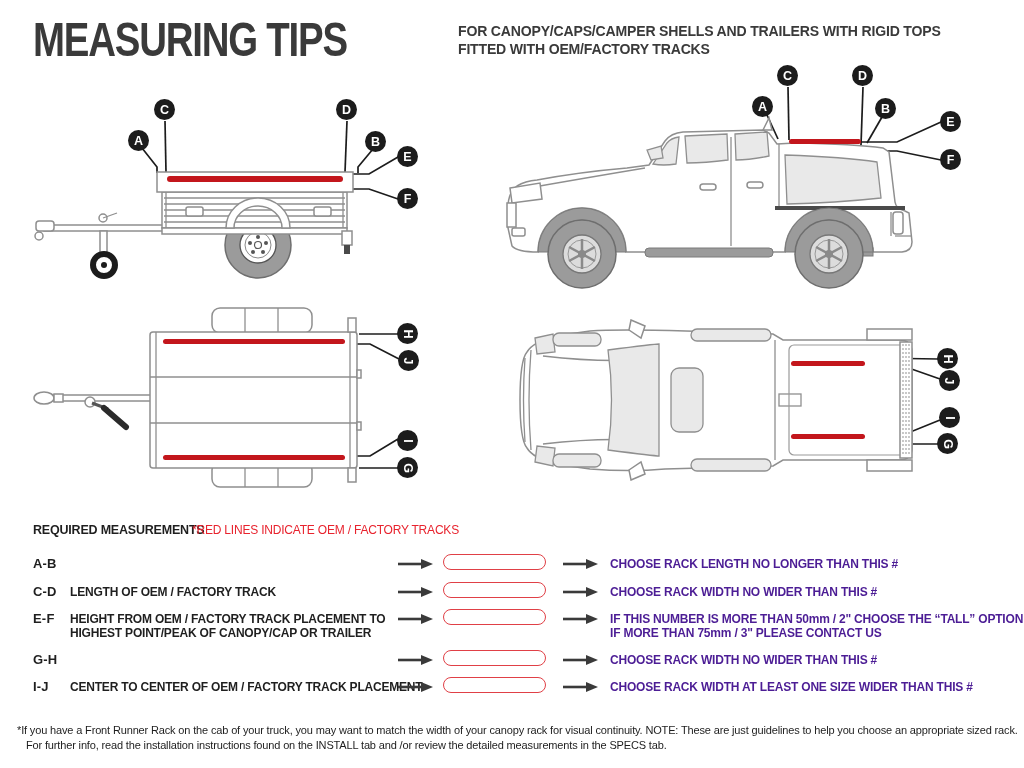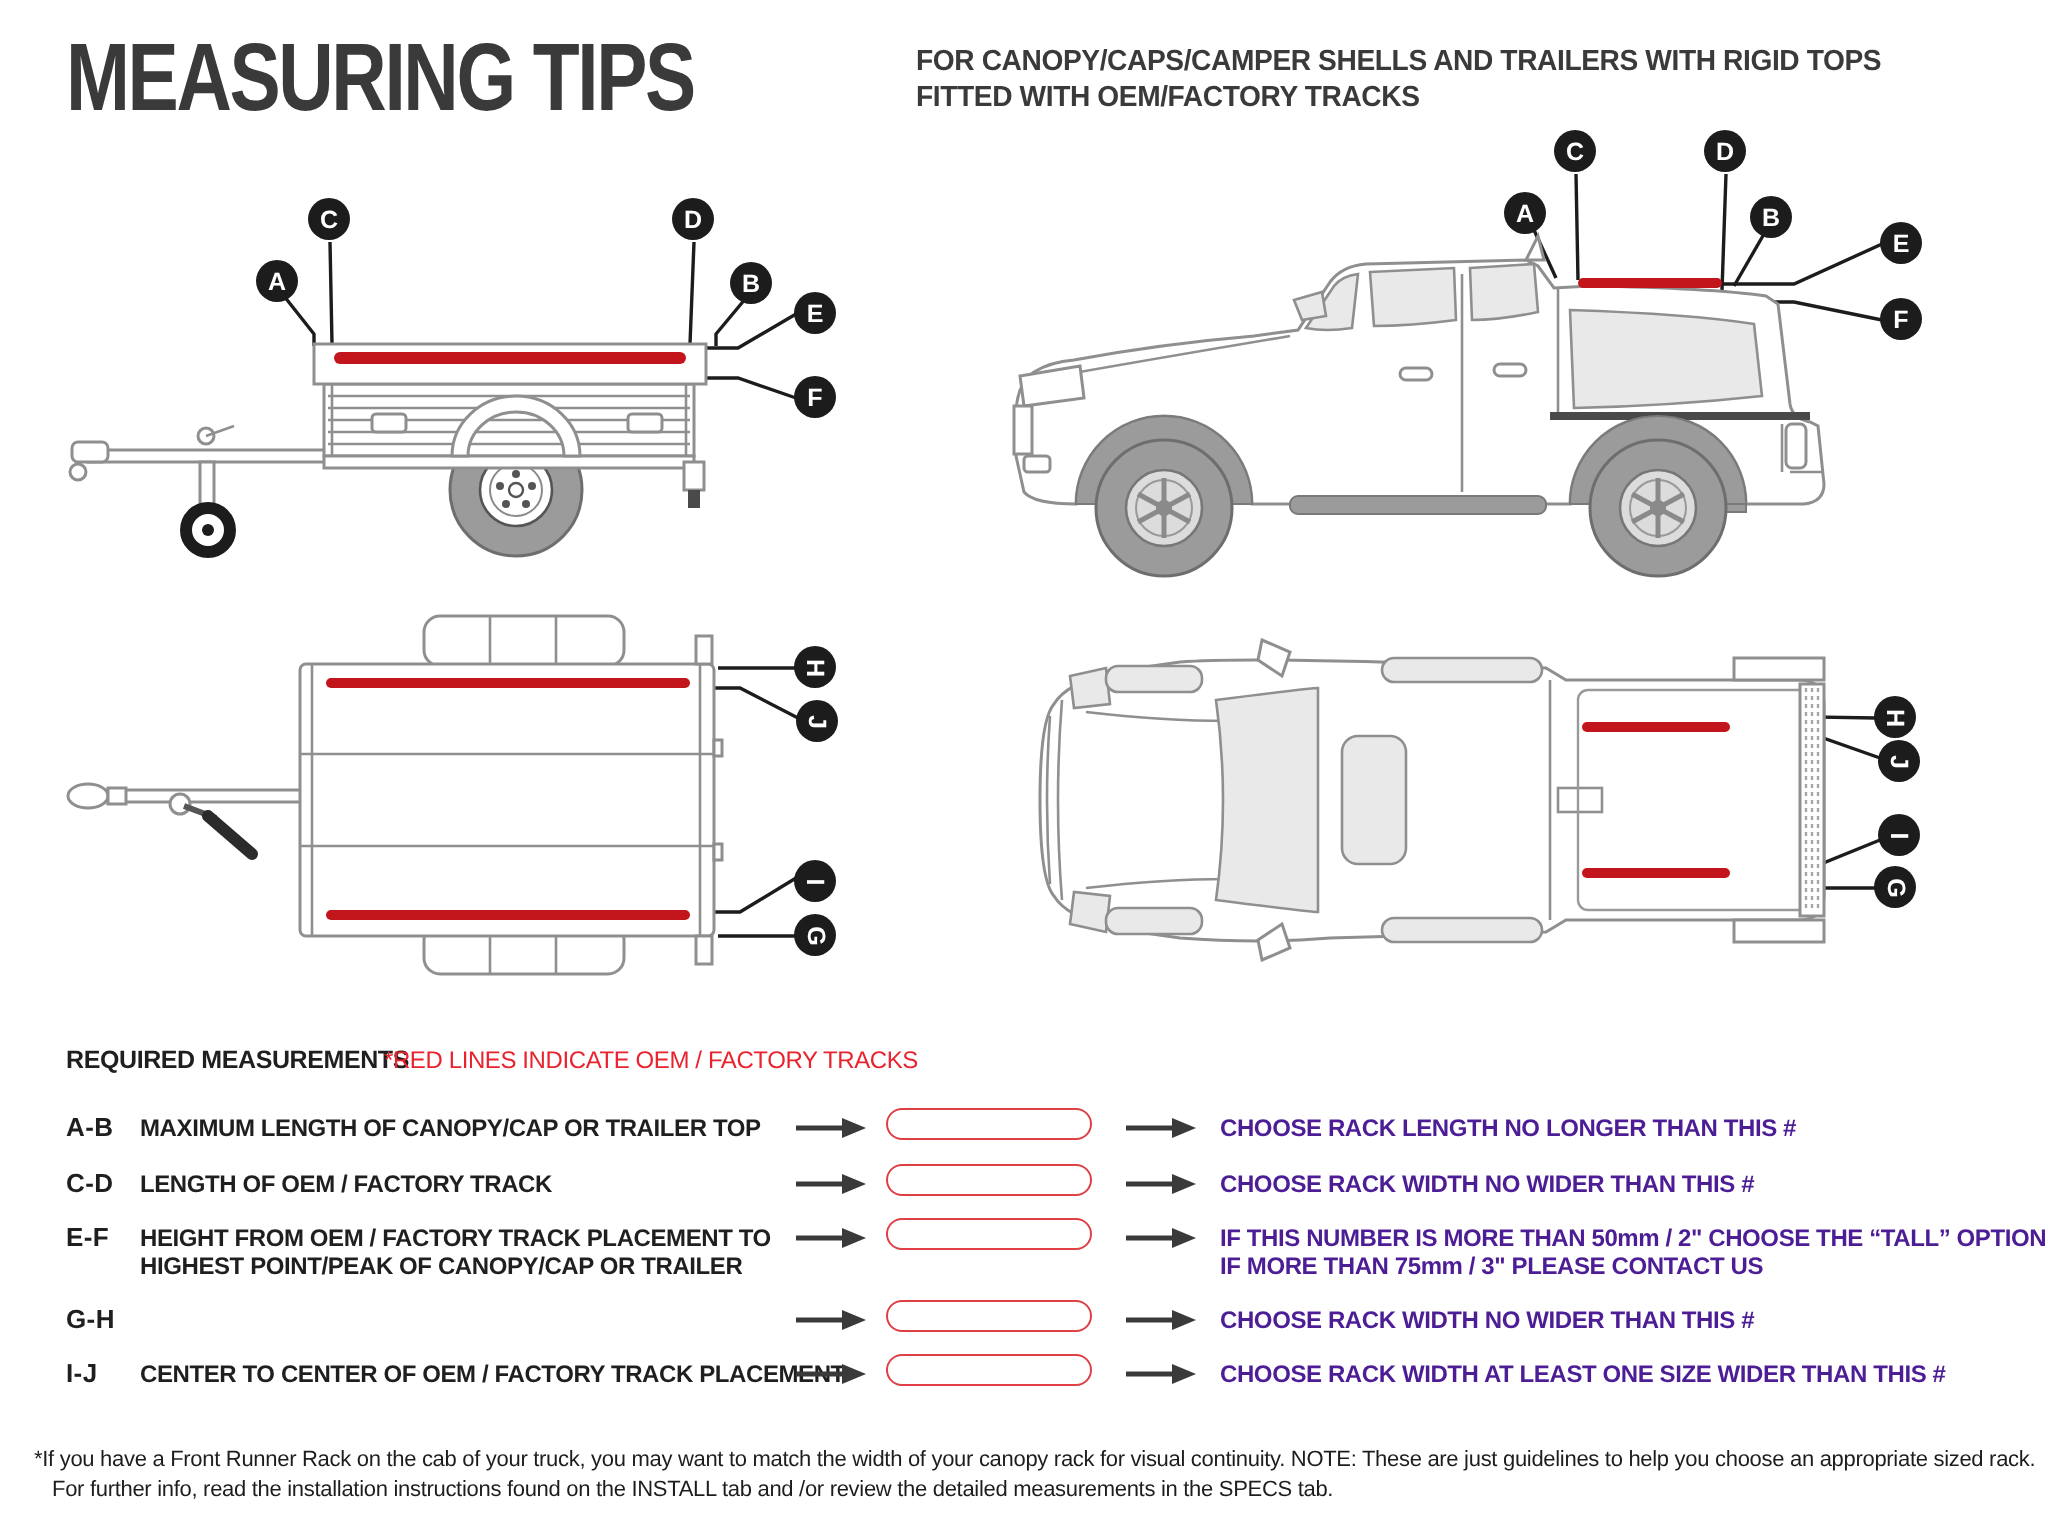--- a/index.html
+++ b/index.html
@@ -317,21 +317,20 @@
   <div class="badge rot" style="left:442px;top:133px;">
       <span>G</span>
     </div>
 </div>
 
 <div class="abs m-head">REQUIRED MEASUREMENTS</div>
 <div class="abs m-legend">*RED LINES INDICATE OEM / FACTORY TRACKS</div>
 
 <div class="m-row" style="top:556px;">
   <div class="m-code">A-B</div>
-  <div class="m-label">MAXIMUM LENGTH OF CANOPY/CAP OR TRAILER TOP</div>
   <svg class="m-arrow1" width="36" height="12">
       <line x1="0" y1="6" x2="24" y2="6" stroke="#3a3a3a" stroke-width="2.6"></line>
       <polygon points="23,1 35,6 23,11" fill="#3a3a3a"></polygon>
     </svg>
   <div class="m-capsule"></div>
   <svg class="m-arrow2" width="36" height="12">
       <line x1="0" y1="6" x2="24" y2="6" stroke="#3a3a3a" stroke-width="2.6"></line>
       <polygon points="23,1 35,6 23,11" fill="#3a3a3a"></polygon>
     </svg>
   <div class="m-result">CHOOSE RACK LENGTH NO LONGER THAN THIS #</div>

